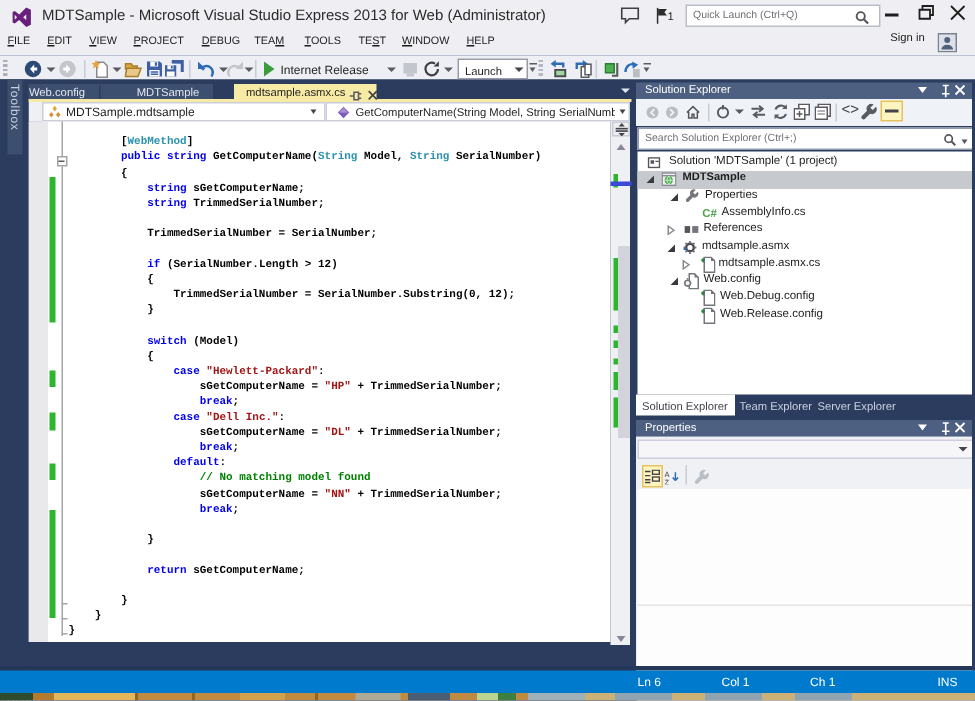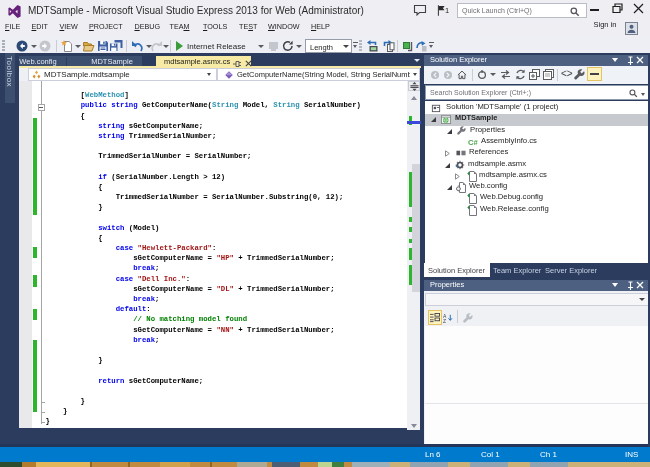--- a/index.html
+++ b/index.html
@@ -141,21 +141,21 @@
     <div class="abs" style="left:258px;top:8px;width:0;height:0;border-left:3px solid transparent;border-right:3px solid transparent;border-top:3.5px solid #5A5A61;"></div>
     <svg class="abs" style="left:268px;top:4px" width="11" height="11" viewBox="0 0 11 11">
         <rect x="1" y="1" width="9" height="7" fill="#C3C6CC"></rect>
         <rect x="3" y="8" width="5" height="2" fill="#C3C6CC"></rect>
       </svg>
     <svg class="abs" style="left:282px;top:3px" width="12" height="12" viewBox="0 0 12 12">
         <path fill="none" stroke="#3F3F46" stroke-width="1.5" d="M10 6a4.2 4.2 0 1 1-2-3.6"></path>
         <path fill="#3F3F46" d="M10.6 0.8v3.6H7z"></path>
       </svg>
     <div class="abs" style="left:296px;top:8px;width:0;height:0;border-left:3px solid transparent;border-right:3px solid transparent;border-top:3.5px solid #5A5A61;"></div>
-    <div class="abs" style="left:305px;top:2px;width:47px;height:14px;background:#FFFFFF;border:1px solid #989CA9;font-size:7.5px;color:#1E1E1E;padding:3px 0 0 4px;">Length</div>
+    <div class="abs" style="left:305px;top:2px;width:47px;height:14px;background:#FFFFFF;border:1px solid #989CA9;font-size:7.5px;color:#1E1E1E;padding:3px 0 0 4px;">Launch</div>
     <div class="abs" style="left:343px;top:8px;width:0;height:0;border-left:3px solid transparent;border-right:3px solid transparent;border-top:3.5px solid #43434A;"></div>
     <div class="abs" style="left:352.5px;top:5px;width:5px;height:1.2px;background:#5A5A61;"></div>
     <div class="abs" style="left:352.5px;top:8px;width:0;height:0;border-left:2.6px solid transparent;border-right:2.6px solid transparent;border-top:3px solid #5A5A61;"></div>
     <div class="abs" style="left:359px;top:3px;width:3px;height:12px;background:repeating-linear-gradient(#B3B8C3 0 1.5px, transparent 1.5px 3px);"></div>
     <svg class="abs" style="left:367px;top:3px" width="11" height="12" viewBox="0 0 11 12">
         <path fill="none" stroke="#2E6DB5" stroke-width="1.6" d="M8.5 5V2.5H1.5"></path>
         <path fill="#2E6DB5" d="M3.5 0 0 2.5 3.5 5z"></path>
         <rect x="2.5" y="6" width="8" height="5.5" fill="#4A4A52"></rect>
         <rect x="3.8" y="7.2" width="5.4" height="3" fill="#9FD89F"></rect>
       </svg>

